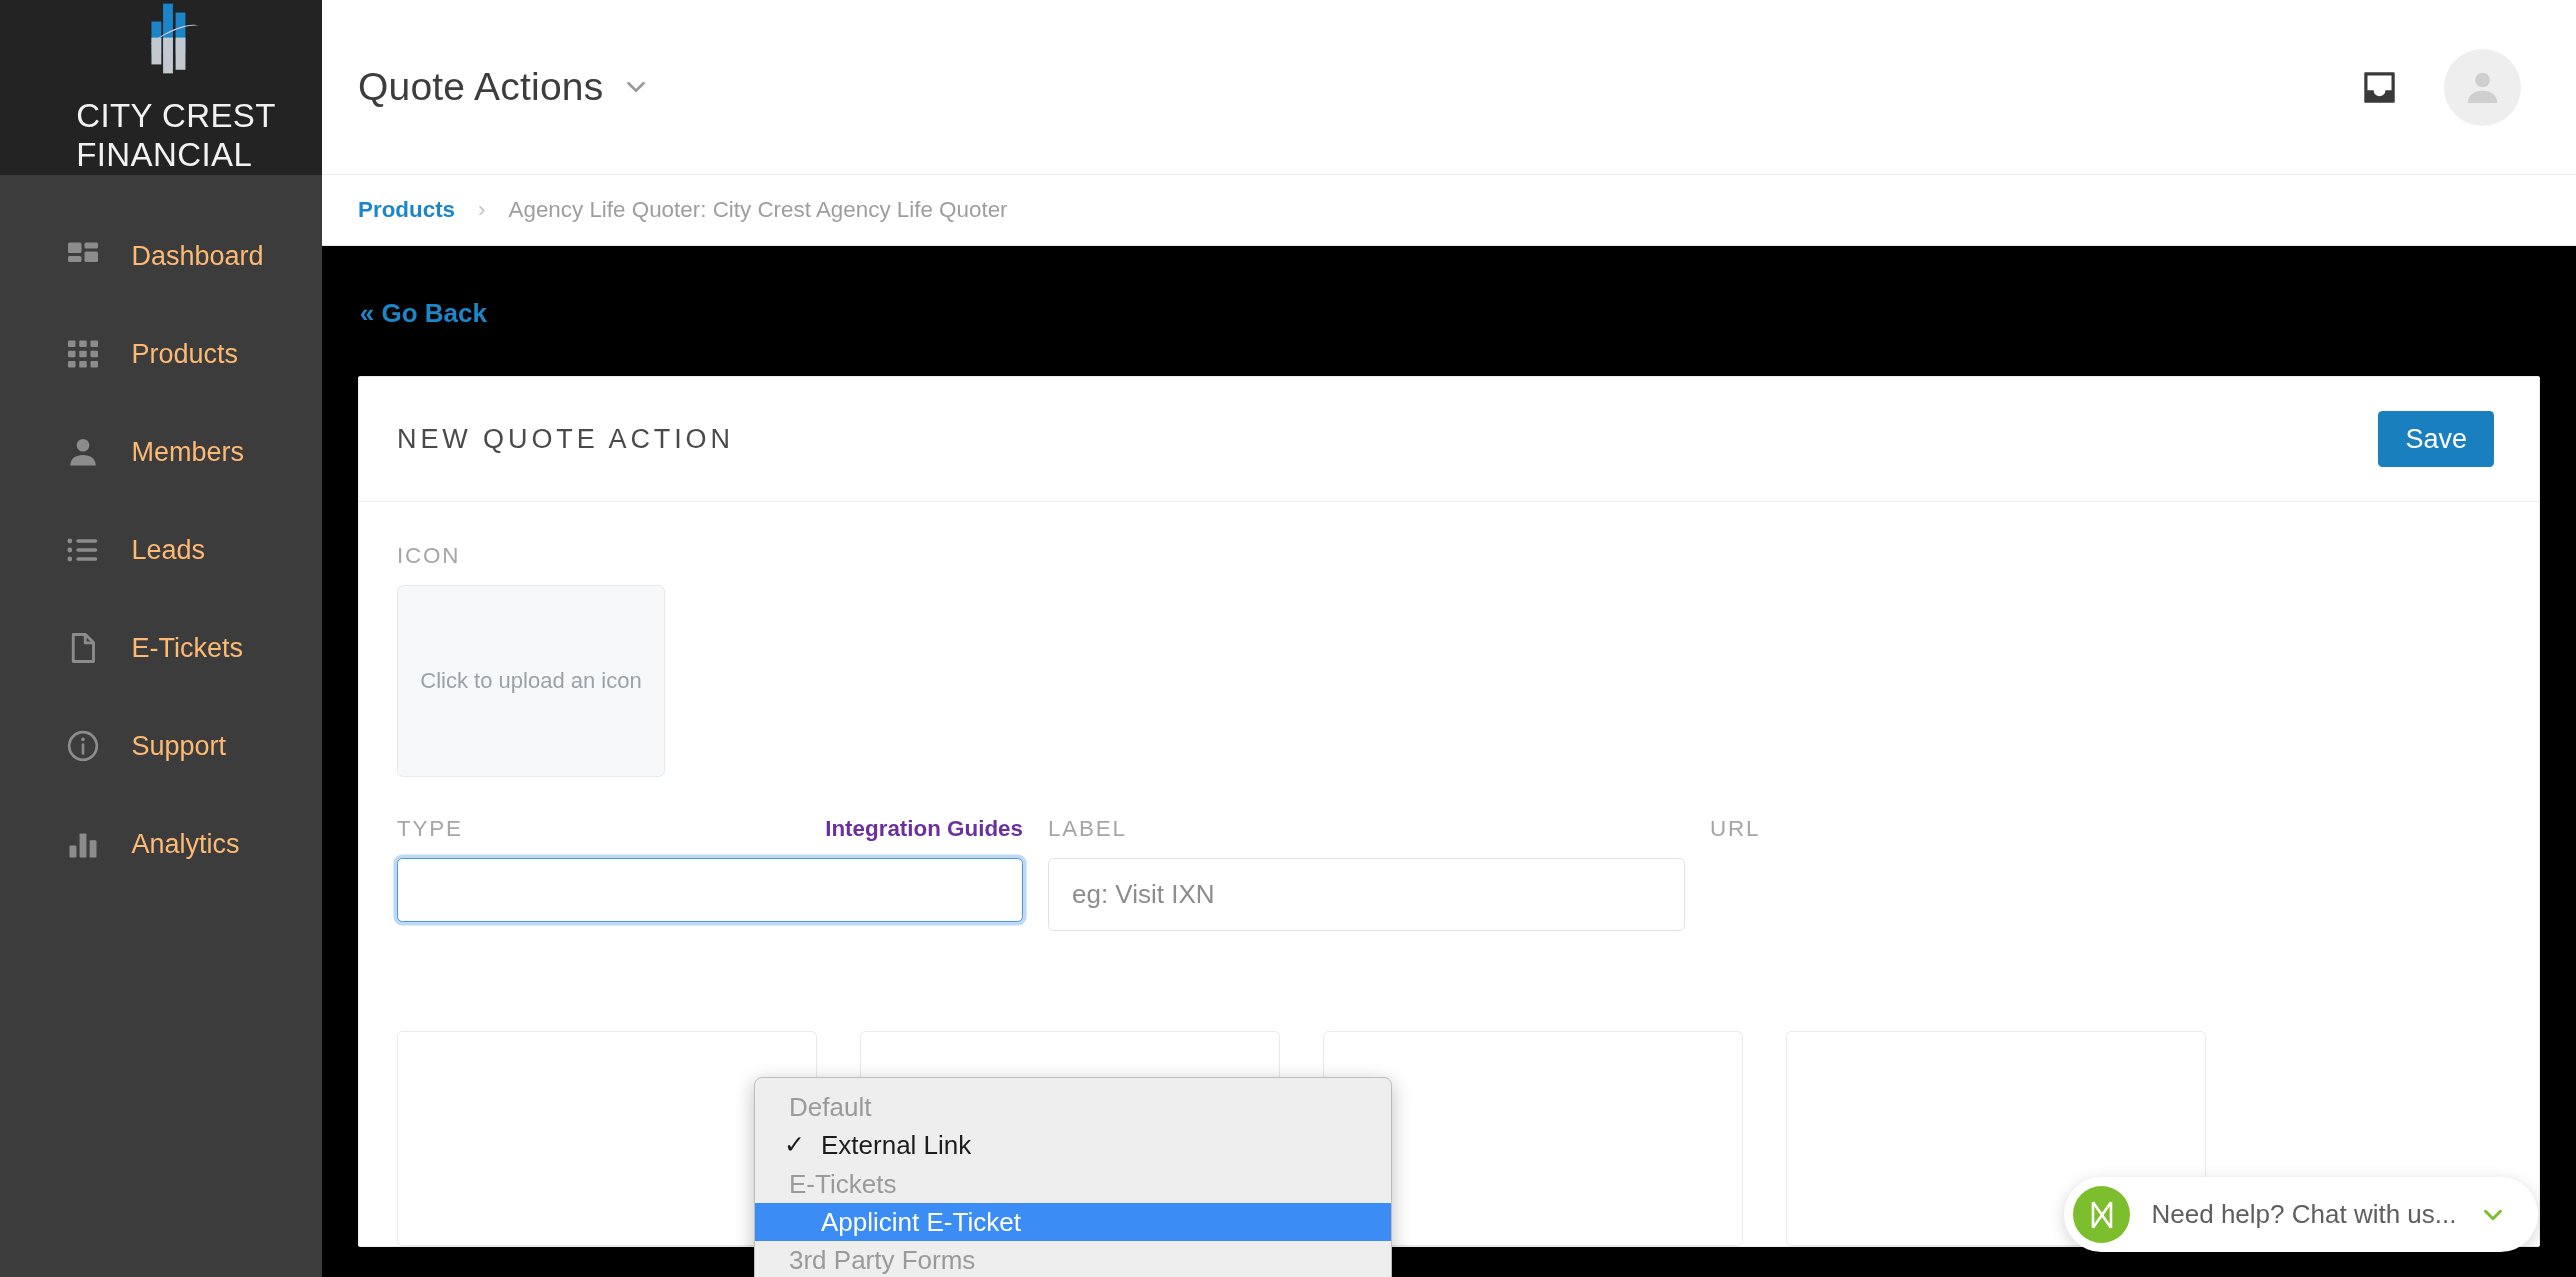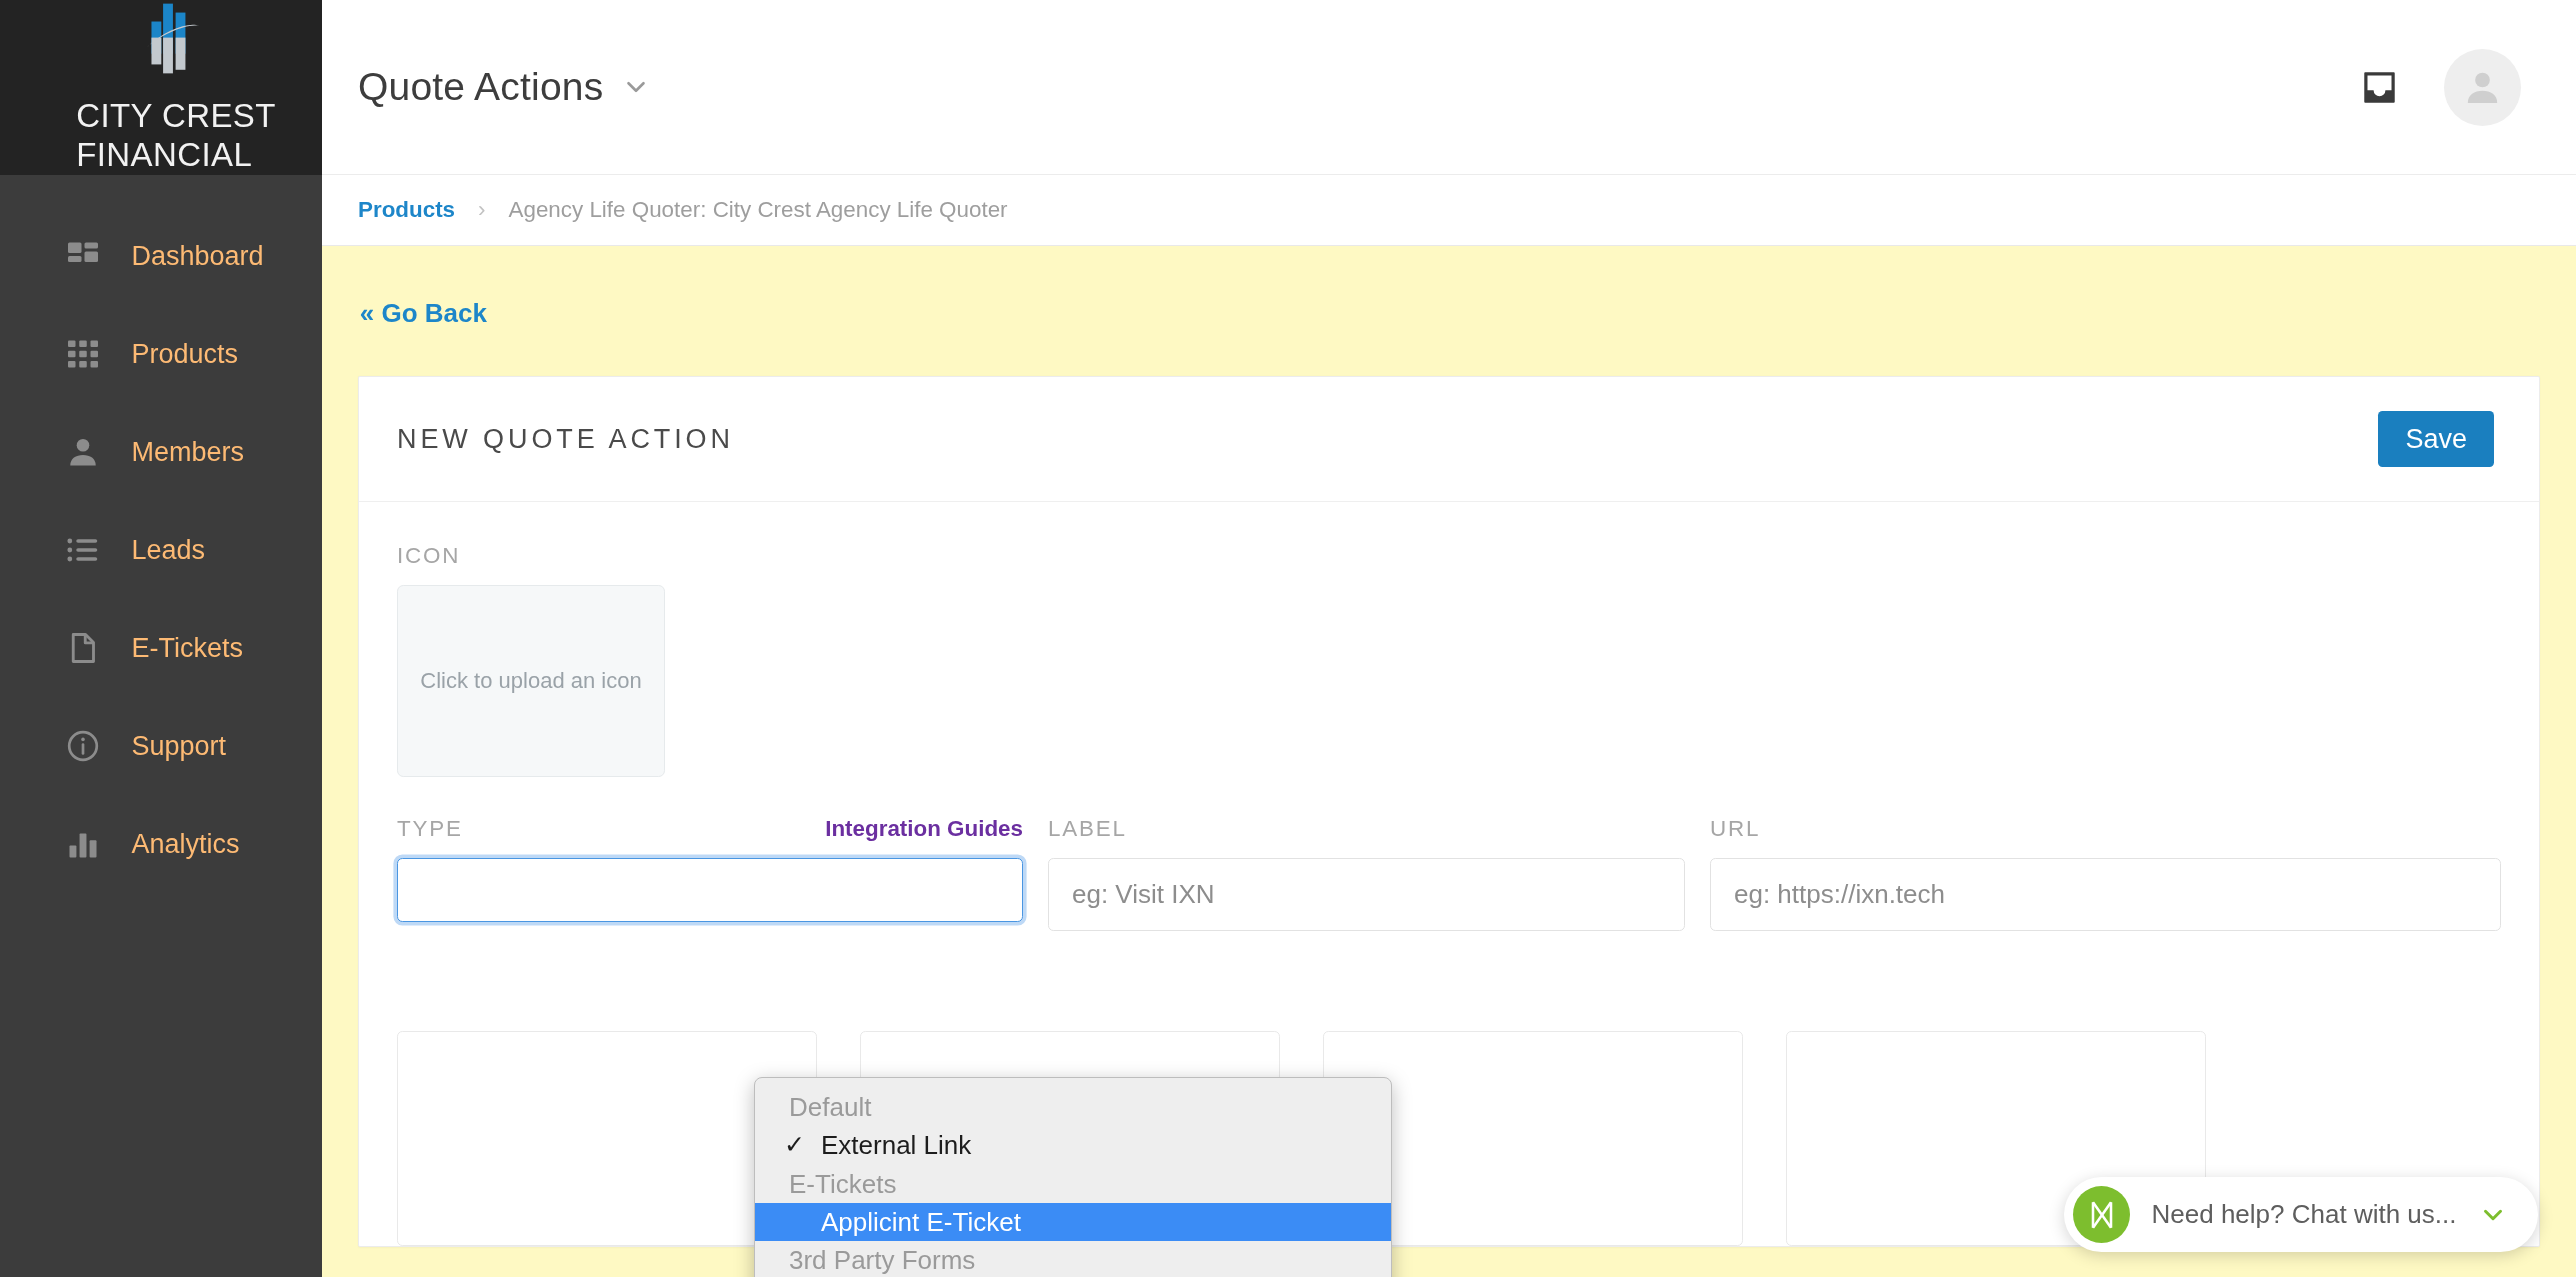--- a/index.html
+++ b/index.html
@@ -28,21 +28,21 @@
   .nav { padding-top: 32px; }
   .nav-item {
     display: flex; align-items: center; height: 98px;
     padding-left: 64px; gap: 29.5px; cursor: pointer;
   }
   .nav-ico { width: 38px; height: 38px; flex: 0 0 38px; display:flex; align-items:center; justify-content:center; }
   .nav-ico svg { display: block; }
   .nav-label { color: #fdba74; font-size: 27px; font-weight: 400; }
 
   
-  .main { flex: 1 1 auto; height: 1277px; position: relative; background: #fef9c3; display:flex; flex-direction:column; }
+  .main { flex: 1 1 auto; height: 1277px; position: relative; background: #000000; display:flex; flex-direction:column; }
 
   .topbar {
     height: 175px; background: #fff; flex: 0 0 175px;
     display: flex; align-items: center; padding: 0 55px 0 36px;
     border-bottom: 0.9px solid #ececec;
   }
   .page-title {
     font-size: 39px; color: #3d3d3d; font-weight: 400; letter-spacing: 0.2px;
     display: flex; align-items: center; gap: 18px; cursor: pointer;
   }
@@ -346,21 +346,20 @@
               <div class="select-focus"></div>
             </div>
 
             <div class="col-label">
               <span class="field-label">LABEL</span>
               <input class="inp" type="text" placeholder="eg: Visit IXN" style="">
             </div>
 
             <div class="col-url">
               <span class="field-label">URL</span>
-              <input class="inp" type="text" placeholder="eg: https://ixn.tech" style="">
             </div>
 
           </div>
 
           <div class="tile-row">
             <div class="tile"></div>
             <div class="tile"></div>
             <div class="tile"></div>
             <div class="tile"></div>
           </div>

